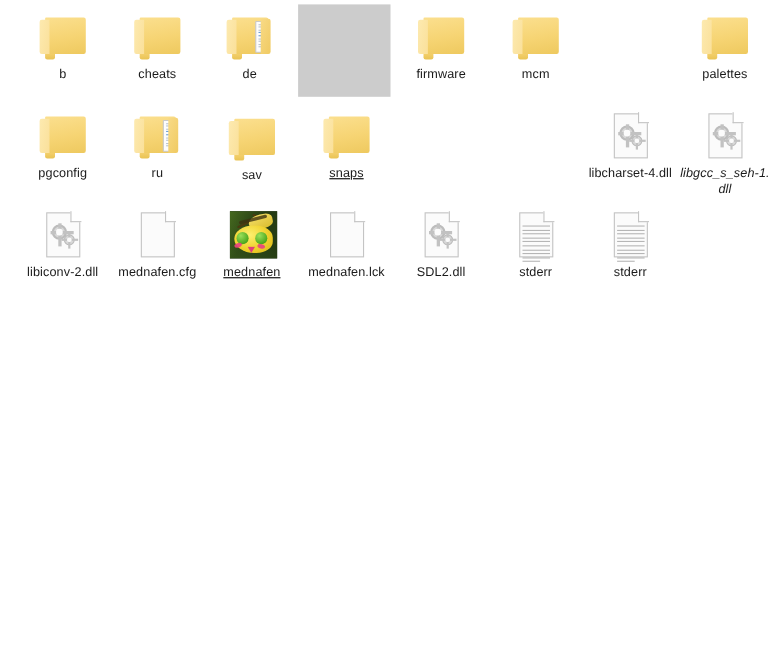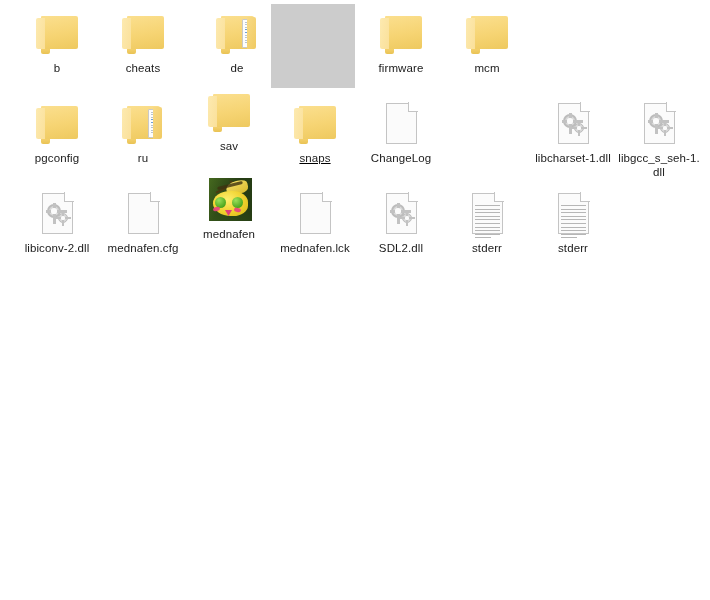--- a/index.html
+++ b/index.html
@@ -404,21 +404,21 @@
         <div class="icon-box">
           <span class="folder">
             <span class="back"></span>
             <span class="notch"></span>
             <span class="front"></span>
           </span>
         </div>
         <div class="file-label">cheats</div>
       </div>
     </div>
-    <div class="file-item" style="left: 194px; top: 10px; align-items: center;">
+    <div class="file-item" style="left: 184px; top: 10px; align-items: center;">
       <div class="inner">
         <div class="icon-box">
           <span class="folder folder-doc">
             <span class="back"></span>
             <span class="notch"></span>
             <span class="paper">
               <i class=""></i>
               <i class=""></i>
               <i class=""></i>
               <i class="blue"></i>
@@ -453,20 +453,32 @@
         <div class="icon-box">
           <span class="folder">
             <span class="back"></span>
             <span class="notch"></span>
             <span class="front"></span>
           </span>
         </div>
         <div class="file-label">mcm</div>
       </div>
     </div>
+    <div class="file-item" style="left: 616px; top: 10px;">
+      <div class="inner">
+        <div class="icon-box">
+          <span class="folder">
+            <span class="back"></span>
+            <span class="notch"></span>
+            <span class="front"></span>
+          </span>
+        </div>
+        <div class="file-label">palettes</div>
+      </div>
+    </div>
     <div class="file-item" style="left: 14px; top: 100px;">
       <div class="inner">
         <div class="icon-box">
           <span class="folder">
             <span class="back"></span>
             <span class="notch"></span>
             <span class="front"></span>
           </span>
         </div>
         <div class="file-label">pgconfig</div>
@@ -489,21 +501,21 @@
               <i class=""></i>
               <i class=""></i>
             </span>
             <span class="flapright"></span>
             <span class="front"></span>
           </span>
         </div>
         <div class="file-label">ru</div>
       </div>
     </div>
-    <div class="file-item" style="left: 186px; top: 88px;">
+    <div class="file-item" style="left: 186px; top: 102px;">
       <div class="inner">
         <div class="icon-box">
           <span class="folder">
             <span class="back"></span>
             <span class="notch"></span>
             <span class="front"></span>
           </span>
         </div>
         <div class="file-label">sav</div>
       </div>
@@ -511,55 +523,43 @@
     <div class="file-item" style="left: 272px; top: 100px; text-decoration: underline;">
       <div class="inner">
         <div class="icon-box">
           <span class="folder">
             <span class="back"></span>
             <span class="notch"></span>
             <span class="front"></span>
           </span>
         </div>
         <div class="file-label">snaps</div>
-      </div>
-    </div>
-    <div class="file-item" style="left: 358px; top: 100px;">
-      <div class="inner">
-        <div class="icon-box">
-          <span class="doc">
-            <span class="sheet"></span>
-            <span class="foldcover"></span>
-            <span class="fold"></span>
-          </span>
-        </div>
-        <div class="file-label">ChangeLog</div>
       </div>
     </div>
     <div class="file-item" style="left: 530px; top: 100px;">
       <div class="inner">
         <div class="icon-box">
           <span class="doc">
             <span class="sheet"></span>
             <span class="gears">
               <span class="gear big">
                 <span class="hole"></span>
               </span>
               <span class="gear small">
                 <span class="hole"></span>
               </span>
             </span>
             <span class="foldcover"></span>
             <span class="fold"></span>
           </span>
         </div>
-        <div class="file-label">libcharset-1.dll</div>
-      </div>
-    </div>
-    <div class="file-item" style="left: 616px; top: 100px;">
+        <div class="file-label">libcharset-4.dll</div>
+      </div>
+    </div>
+    <div class="file-item" style="left: 616px; top: 100px; font-style: italic;">
       <div class="inner">
         <div class="icon-box">
           <span class="doc">
             <span class="sheet"></span>
             <span class="gears">
               <span class="gear big">
                 <span class="hole"></span>
               </span>
               <span class="gear small">
                 <span class="hole"></span>
@@ -597,21 +597,21 @@
         <div class="icon-box">
           <span class="doc">
             <span class="sheet"></span>
             <span class="foldcover"></span>
             <span class="fold"></span>
           </span>
         </div>
         <div class="file-label">mednafen.cfg</div>
       </div>
     </div>
-    <div class="file-item" style="left: 186px; top: 176px;">
+    <div class="file-item" style="left: 186px; top: 190px; text-decoration: underline;">
       <div class="inner">
         <div class="icon-box">
           <span class="exe-icon">
             <span class="leafbg"></span>
             <span class="antenna a1"></span>
             <span class="antenna a2"></span>
             <span class="wing"></span>
             <span class="stripe"></span>
             <span class="head"></span>
             <span class="eye l"></span>

